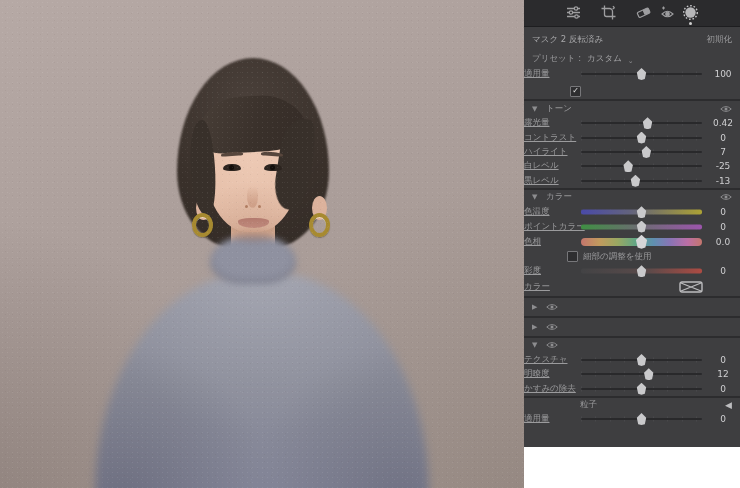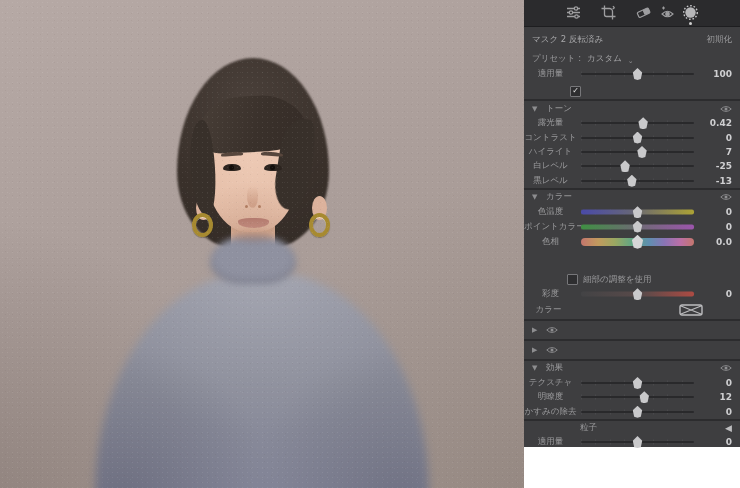--- a/index.html
+++ b/index.html
@@ -85,43 +85,43 @@
 
   .row{display:flex;align-items:center;flex:0 0 auto;}
   .divider{height:2px;background:#2c2c2e;flex:0 0 auto;}
   .mask-title{height:18px;padding:4px 8px 0 8px;justify-content:space-between;color:#a8a8aa;}
   .reset{color:#98989a;cursor:pointer;}
   .preset-row{height:16px;padding:0 8px;gap:6px;align-items:flex-end;}
   .preset-val{color:#a4a4a6;}
   .dd{color:#8f8f91;font-size:7px;letter-spacing:-1px;}
   .chk-row{height:16px;gap:5px;}
   .chk-row.mask{padding-left:46px;}
-  .chk-row.detail{height:14px;padding-left:43px;margin-top:23px;}
+  .chk-row.detail{height:14px;padding-left:43px;}
   .checkbox{width:9px;height:9px;border:1px solid #77777a;background:#2e2e30;border-radius:1px;
     display:flex;align-items:center;justify-content:center;color:#e8e8e8;font-size:8px;line-height:1;}
   .checkbox.unchecked{color:transparent;}
 
   .srow{height:14.4px;}
   .srow.amount{height:18px;}
   .srow.h16{height:16px;}
   .srow.h15{height:15px;}
-  .slabel{width:53px;text-align:center;flex:0 0 auto;white-space:nowrap;color:#9b9b9d;}
+  .slabel{width:53px;text-align:left;flex:0 0 auto;white-space:nowrap;color:#9b9b9d;text-decoration:underline;}
   .trackwrap{flex:1 1 auto;position:relative;height:100%;margin:0 4px;}
   .track{position:absolute;left:0;right:0;top:50%;transform:translateY(-50%);
     height:2px;background:#29292b;border-radius:1px;}
   .ticks{position:absolute;left:0;right:0;top:50%;height:5px;transform:translateY(-50%);
     background:repeating-linear-gradient(90deg,#515154 0 1px,transparent 1px 14.4px);opacity:.55;}
   .track.temp{height:5px;border-radius:2px;background:linear-gradient(90deg,#4a4aa8 0%,#64647c 42%,#7c7860 62%,#aca235 100%);}
   .track.tint{height:5px;border-radius:2px;background:linear-gradient(90deg,#3f8f43 0%,#6c6c72 48%,#9c55ac 100%);}
   .track.hue{height:8px;border-radius:4px;background:linear-gradient(90deg,#c4766d,#c29a5e 15%,#9aa862 30%,#62a584 45%,#5f8fb0 60%,#8a74b5 74%,#bb6fa6 88%,#c4766d 100%);}
   .track.sat{height:5px;border-radius:2px;background:linear-gradient(90deg,#434345 0%,#5a4a4a 55%,#ad4b43 100%);}
   .thumb{position:absolute;top:50%;width:11px;height:12px;transform:translate(-50%,-50%);
     background:#c9c9cb;clip-path:polygon(50% 0%,93% 38%,80% 92%,50% 100%,20% 92%,7% 38%);}
   .track.hue ~ .thumb{width:13px;height:14px;background:#d6d6d8;}
-  .sval{width:34px;text-align:right;flex:0 0 auto;color:#cfcfd1;font-size:9px;padding-right:8px;font-weight:bold;}
+  .sval{width:34px;text-align:center;flex:0 0 auto;color:#cfcfd1;font-size:9px;padding-right:0;}
 
   .sec-head{height:15px;padding:0 8px;gap:6px;}
   .sec-head.tall{height:18px;}
   .caret{color:#8d8d8f;font-size:7px;width:8px;flex:0 0 auto;}
   .sec-label{flex:1 1 auto;color:#9d9d9f;}
   .eye-ic{flex:0 0 auto;display:flex;}
   .swatch-row{height:17px;}
   .swatch-row .slabel{width:49px;}
   .swatch{margin-left:106px;display:flex;}
   .grain-label-row{height:14px;padding:0 8px 0 56px;justify-content:space-between;}
@@ -353,21 +353,20 @@
       <svg width="12" height="8" viewBox="0 0 16 10">
           <path d="M1 5 Q8 -1.5 15 5 Q8 11.5 1 5 Z" fill="none" stroke="#8f8f91" stroke-width="1.2"></path>
           <circle cx="8" cy="5" r="2" fill="#8f8f91"></circle>
         </svg>
     </span>
   </div>
   <div class="divider"></div>
 
   <div class="row sec-head">
     <span class="caret">▼</span>
-    <span class="sec-label">効果</span>
     <span class="eye-ic">
       <svg width="12" height="8" viewBox="0 0 16 10">
           <path d="M1 5 Q8 -1.5 15 5 Q8 11.5 1 5 Z" fill="none" stroke="#8f8f91" stroke-width="1.2"></path>
           <circle cx="8" cy="5" r="2" fill="#8f8f91"></circle>
         </svg>
     </span>
   </div>
   <div class="row srow">
     <span class="slabel">テクスチャ</span>
     <div class="trackwrap">

